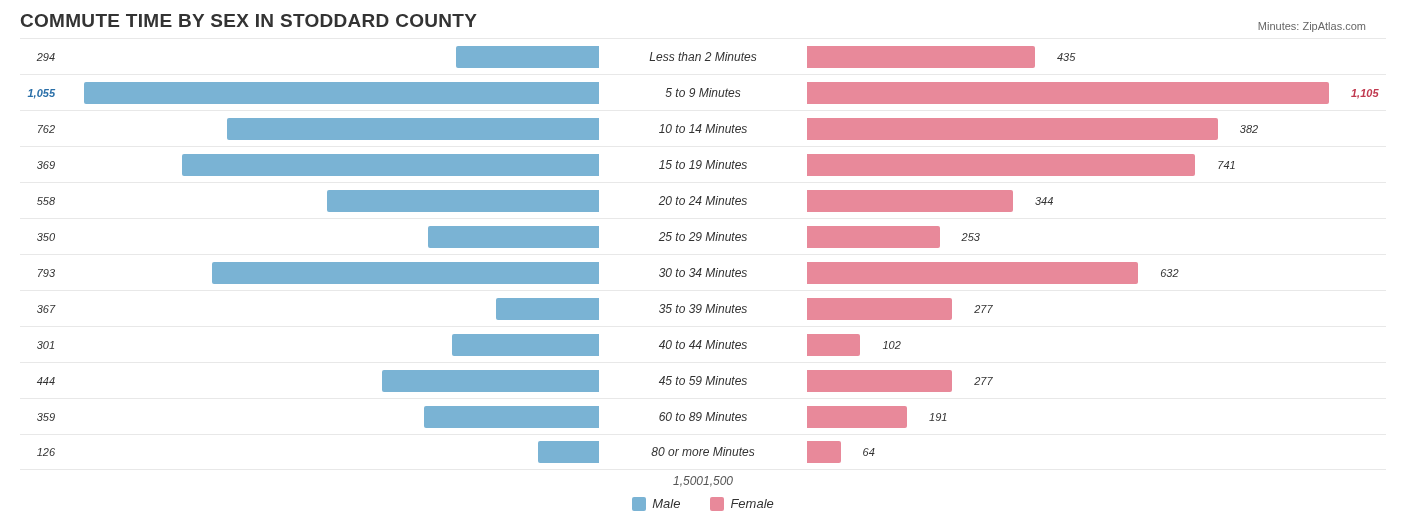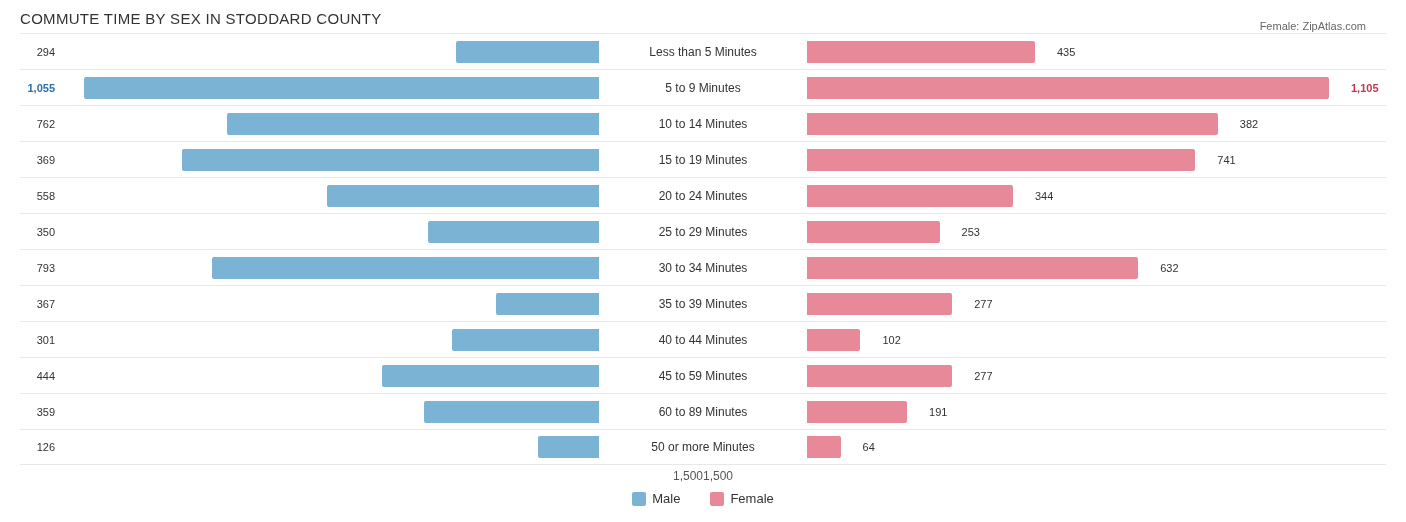--- a/index.html
+++ b/index.html
@@ -4,37 +4,38 @@
   <style>
     * { box-sizing: border-box; margin: 0; padding: 0; }
     body {
       font-family: Arial, sans-serif;
       background: #fff;
       width: 1406px;
       min-height: 522px;
       padding: 10px 20px 20px 20px;
     }
     .chart-title {
-      font-size: 15px;
-      font-weight: normal;
+      font-size: 19px;
+      font-weight: bold;
       text-transform: uppercase;
       color: #333;
       margin-bottom: 6px;
       letter-spacing: 0.3px;
     }
     .source {
       position: absolute;
       top: 10px;
       right: 20px;
       font-size: 11px;
       color: #666;
     }
     .chart-area {
       position: relative;
       margin-top: 4px;
+      font-style: italic;
     }
     .row-container {
       display: flex;
       flex-direction: column;
       gap: 0px;
     }
     .chart-row {
       display: flex;
       align-items: center;
       height: 36px;
@@ -127,32 +128,32 @@
       font-size: 12px;
       color: #555;
       padding: 4px 0;
     }
   </style>
 </head>
 <body>
 
 <div style="position:relative;">
   <div class="chart-title">COMMUTE TIME BY SEX IN STODDARD COUNTY</div>
-  <div class="source">Female: ZipAtlas.com</div>
+  <div class="source">Minutes: ZipAtlas.com</div>
 
   <div class="chart-area">
     <div class="row-container" id="rows">
     <div class="chart-row">
       <div class="left-side">
         <span class="left-value" style="">294</span>
         <div class="left-bar-wrap">
           <div class="bar-male" style="width:26.60633484162896%;"></div>
         </div>
       </div>
-      <div class="center-label">Less than 5 Minutes</div>
+      <div class="center-label">Less than 2 Minutes</div>
       <div class="right-side">
         <div class="bar-female" style="width:39.366515837104075%;"></div>
         <span class="right-value" style="">435</span>
       </div>
     </div>
         <div class="chart-row">
       <div class="left-side">
         <span class="left-value" style="font-weight:bold; color:#2a6fa8;">1,055</span>
         <div class="left-bar-wrap">
           <div class="bar-male" style="width:95.47511312217195%;"></div>
@@ -281,21 +282,21 @@
         <span class="right-value" style="">191</span>
       </div>
     </div>
         <div class="chart-row">
       <div class="left-side">
         <span class="left-value" style="">126</span>
         <div class="left-bar-wrap">
           <div class="bar-male" style="width:11.402714932126697%;"></div>
         </div>
       </div>
-      <div class="center-label">50 or more Minutes</div>
+      <div class="center-label">80 or more Minutes</div>
       <div class="right-side">
         <div class="bar-female" style="width:5.791855203619909%;"></div>
         <span class="right-value" style="">64</span>
       </div>
     </div>
       </div>
 
     <div class="axis-line">
       <span>1,500</span>
       <span>1,500</span>

